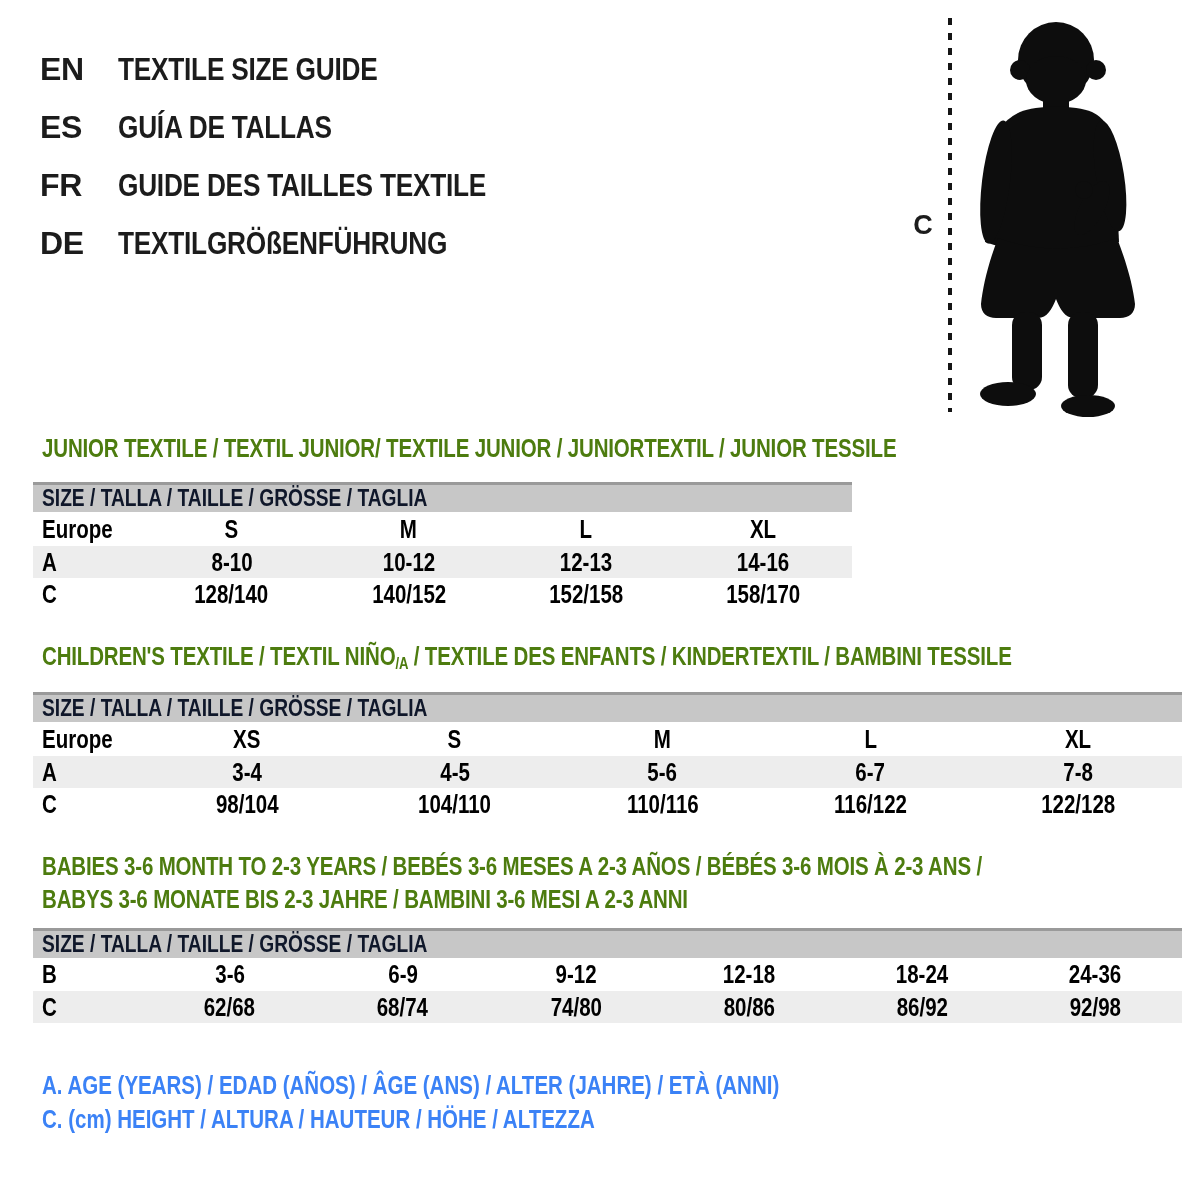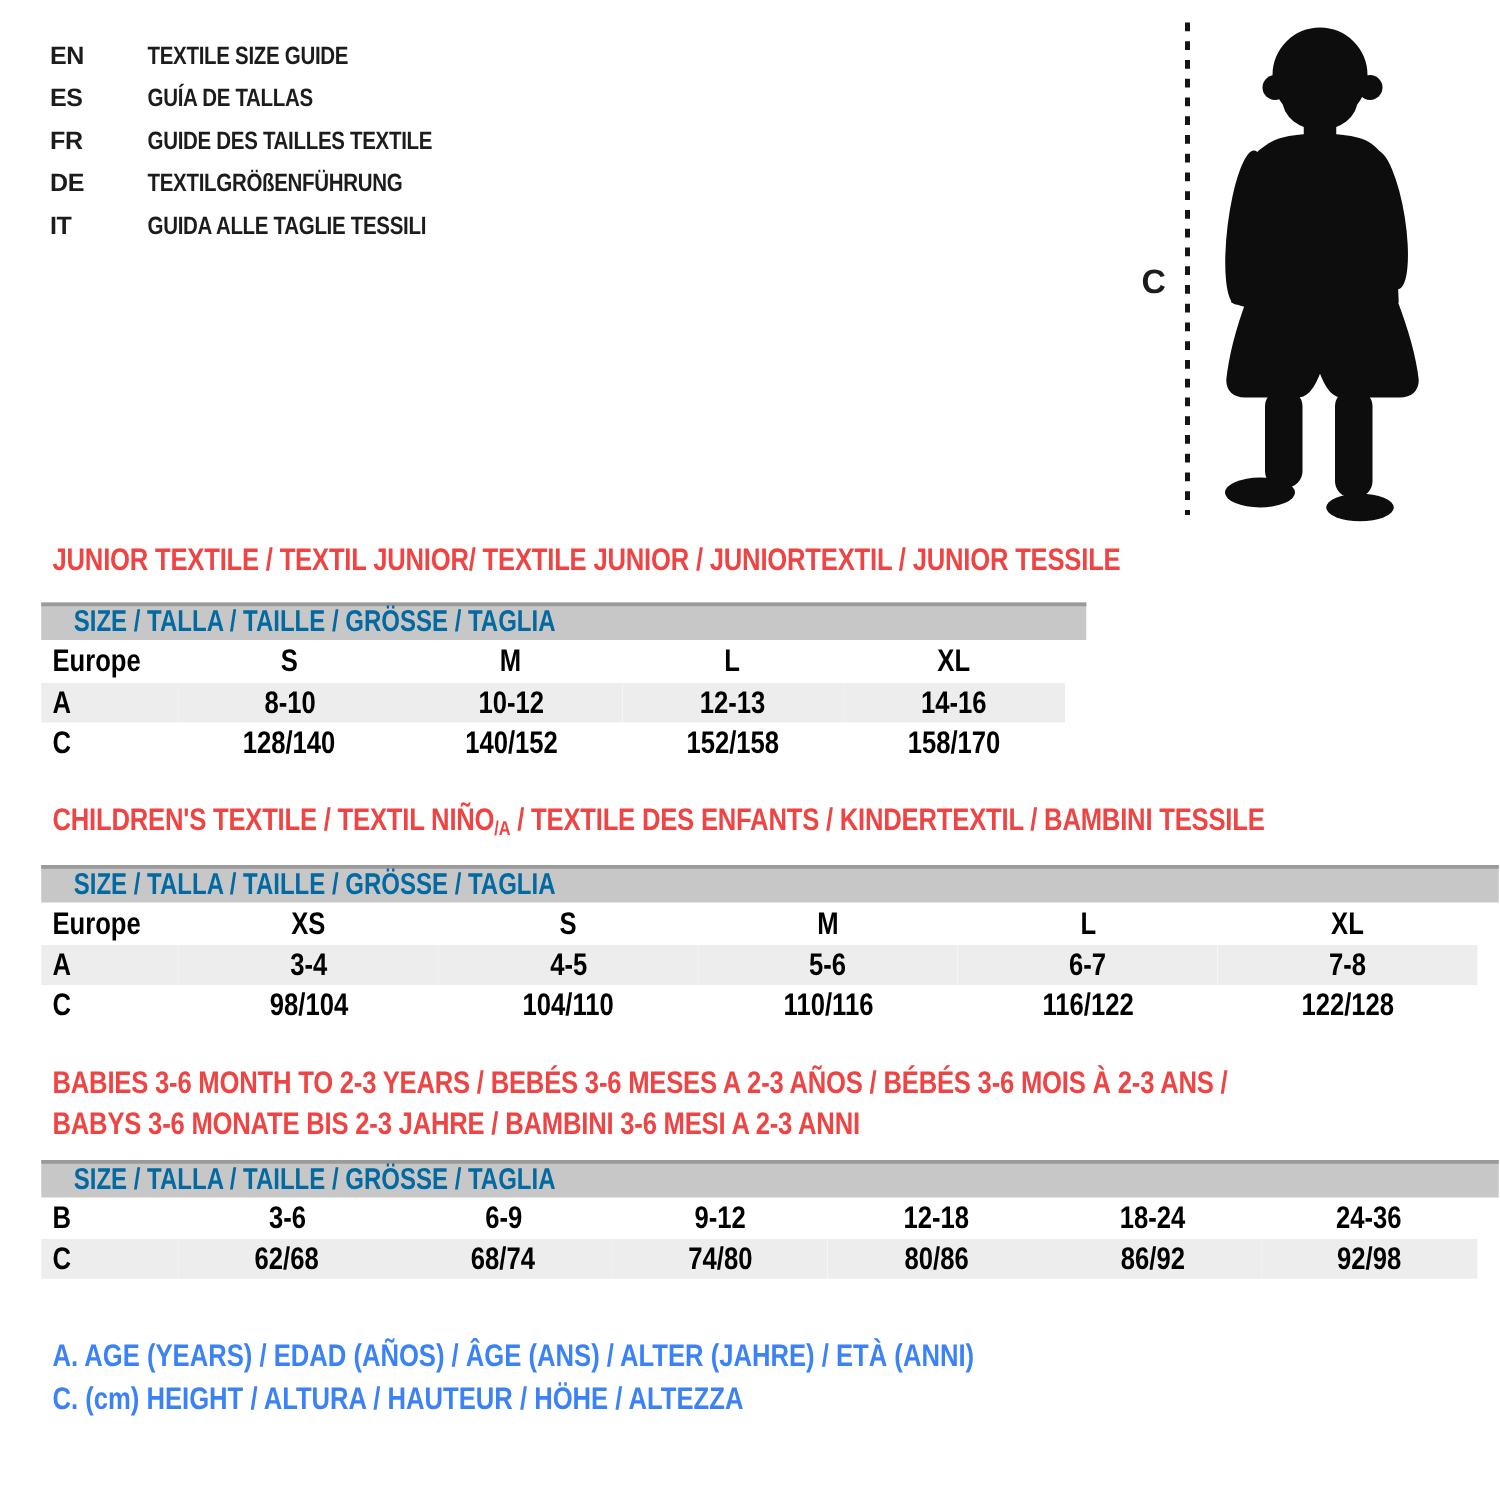--- a/index.html
+++ b/index.html
@@ -7,38 +7,38 @@
     position:relative; width:1200px; height:1200px; background:#ffffff;
     font-family:"Liberation Sans", sans-serif; font-weight:700;
     color:#1c1c1c; overflow:hidden;
   }
   
   .cx { display:inline-block; transform:scaleX(0.82); transform-origin:50% 50%; white-space:nowrap; }
   .cl { display:inline-block; transform:scaleX(0.82); transform-origin:0 50%; white-space:nowrap; }
 
   
   .lang-block { position:absolute; left:40px; top:28px; }
-  .lang-row { height:34px; line-height:34px; font-size:20px; letter-spacing:-0.3px; }
+  .lang-row { height:34px; line-height:34px; font-size:32px; letter-spacing:-0.3px;margin-top:24px; }
   .lang-code { display:inline-block; width:78px; vertical-align:top; }
 
   
   .c-label { position:absolute; left:906px; top:210px; width:34px; font-size:27px; text-align:center; }
   .dash-line { position:absolute; left:946px; top:12px; }
   .baby-svg { position:absolute; left:956px; top:12px; }
 
   
-  .sec-title { position:absolute; left:42px; font-size:25px; letter-spacing:-0.2px; color:#ef4444; }
+  .sec-title { position:absolute; left:42px; font-size:25px; letter-spacing:-0.2px; color:#4d7c0f; }
   .two-line { line-height:33px; }
   .sub { font-size:16px; vertical-align:-4px; }
 
   
   .size-bar {
     position:absolute; left:33px; height:27px; background:#c7c7c7;
-    border-top:3px solid #9a9a9a; line-height:26px; padding-left:26px;
-    font-size:24px; color:#0369a1; box-sizing:content-box;
+    border-top:3px solid #9a9a9a; line-height:26px; padding-left:9px;
+    font-size:24px; color:#0f172a; box-sizing:content-box;
   }
   .size-bar .cl { transform:scaleX(0.80); }
 
   
   table.size-table { position:absolute; border-collapse:collapse; table-layout:fixed; font-size:25px; color:#000000; }
   table.size-table td { padding:0; text-align:center; vertical-align:middle; overflow:hidden; }
   table.size-table td.lbl { text-align:left; padding-left:9px; }
   tr.hdr-row { height:34px; }
   tr.data-row { height:32px; }
   tr.shaded td { background:#ededed; }
@@ -57,23 +57,20 @@
       <span class="lang-code">EN</span><span class="cl">TEXTILE SIZE GUIDE</span>
     </div>
     <div class="lang-row">
       <span class="lang-code">ES</span><span class="cl">GUÍA DE TALLAS</span>
     </div>
     <div class="lang-row">
       <span class="lang-code">FR</span><span class="cl">GUIDE DES TAILLES TEXTILE</span>
     </div>
     <div class="lang-row">
       <span class="lang-code">DE</span><span class="cl">TEXTILGRÖßENFÜHRUNG</span>
-    </div>
-    <div class="lang-row">
-      <span class="lang-code">IT</span><span class="cl">GUIDA ALLE TAGLIE TESSILI</span>
     </div>
   </div>
 
   <div class="c-label">C</div>
 
   <svg class="dash-line" width="8" height="406">
     <line x1="4" y1="6" x2="4" y2="400" stroke="#151515" stroke-width="4" stroke-dasharray="7 8"></line>
   </svg>
 
   <svg class="baby-svg" width="192" height="408" viewBox="0 0 192 408">

